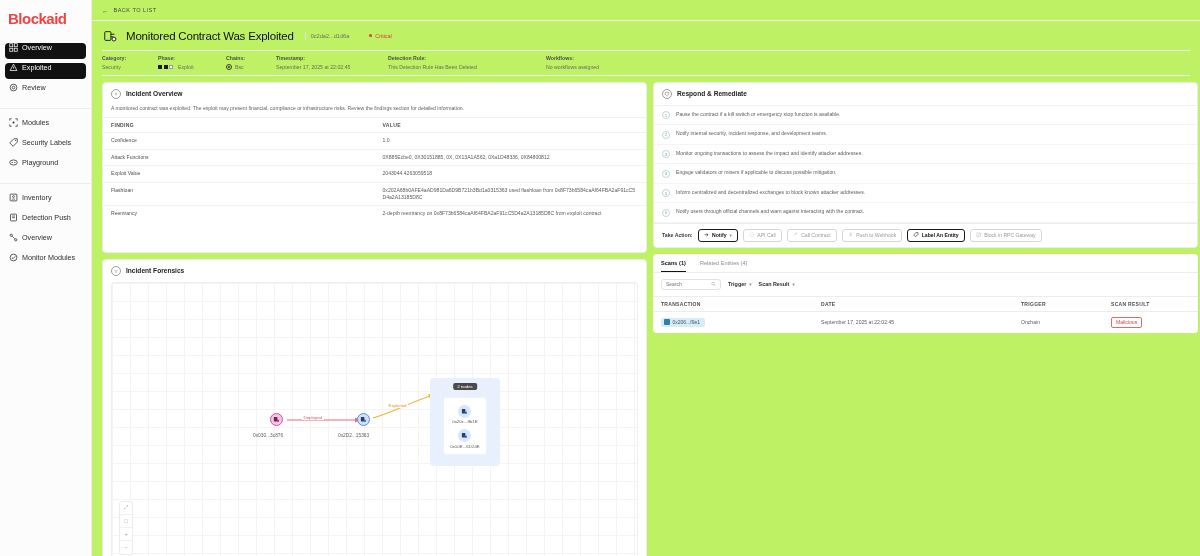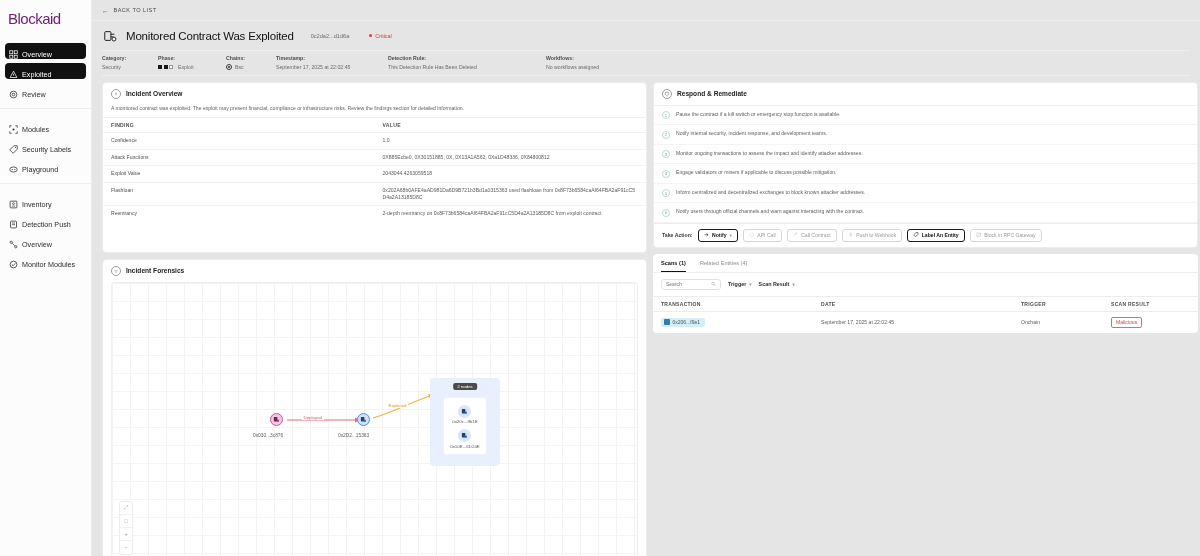--- a/index.html
+++ b/index.html
@@ -14,35 +14,35 @@
 
   
   .sidebar {
     width: 92px; height: 556px;
     background: #fcfcfc;
     border-right: 1px solid #ececec;
     flex: 0 0 92px;
     padding: 0;
   }
   .logo-wrap { padding: 10px 8px 16px 8px; }
-  .logo { font-size: 15px; font-weight: 400; letter-spacing: -0.5px; color: #701a75; }
+  .logo { font-size: 15px; font-weight: 700; letter-spacing: -0.5px; color: #ef4444; }
   .nav-group { padding: 0 5px; }
   .nav-group + .nav-group { margin-top: 9px; padding-top: 9px; border-top: 1px solid #eeeeee; }
   .nav-item {
-    display: flex; align-items: flex-end; gap: 4px;
+    display: flex; align-items: flex-start; gap: 4px;
     height: 16px; padding: 0 4px; margin-bottom: 4px;
     border-radius: 4px; cursor: pointer;
     font-size: 7.2px; color: #2b2b2b; white-space: nowrap;
   }
   .nav-item.active { background: #111111; color: #ffffff; }
   .nav-item .nav-ico { width: 9px; height: 9px; flex: 0 0 9px; display:block; }
   .nav-item.active .nav-ico * { stroke: #ffffff; }
 
   
-  .main { flex: 1; height: 556px; overflow: hidden; background: #e5e5e5; }
+  .main { flex: 1; height: 556px; overflow: hidden; background: #bef264; }
   .topbar {
     height: 21px; display: flex; align-items: center;
     padding: 0 10px; border-bottom: 1px solid #ededed;
   }
   .back-btn {
     display: flex; align-items: center; gap: 4px;
     font-size: 5.6px; letter-spacing: 0.45px; color: #4a4a4a; cursor: pointer;
   }
   .back-arrow { font-size: 7px; line-height: 1; }
 

